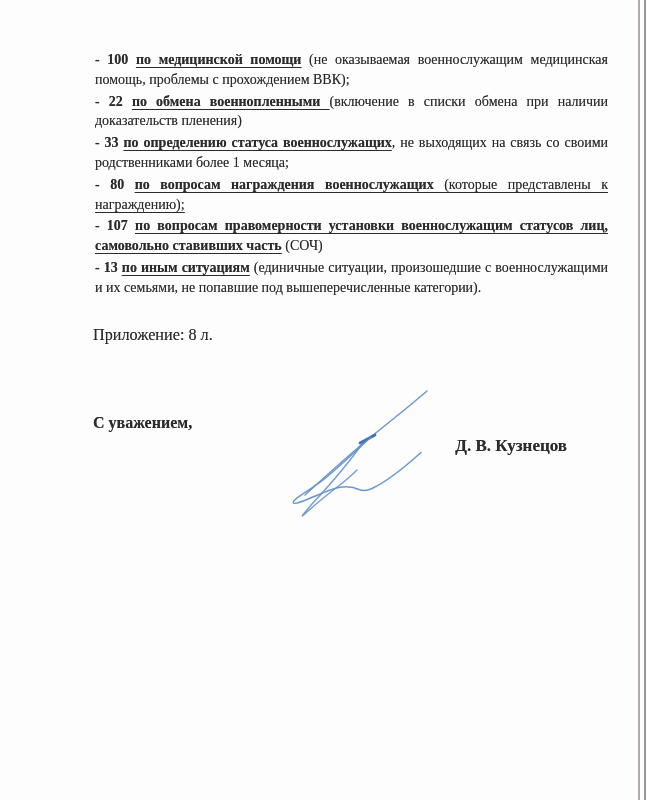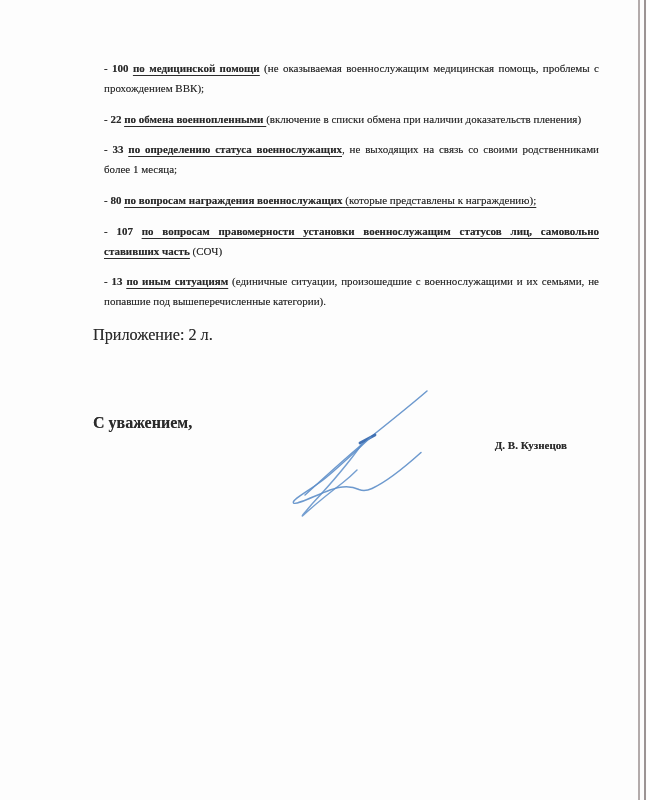--- a/index.html
+++ b/index.html
@@ -15,22 +15,22 @@
     overflow:hidden;
     font-family:"Liberation Serif","DejaVu Serif",serif;
     color:var(--ink);
   }
   .page{position:absolute;inset:0;}
   .doc-body{
     position:absolute;
     left:93px;top:48px;width:517px;
   }
   .para{
-    margin:11px;
-    font-size:11px;
+    margin:2px;
+    font-size:14px;
     line-height:19.8px;
     text-align:justify;
     color:var(--ink);
     text-shadow:0 0 .5px rgba(43,43,43,.55);
   }
   .para .b{font-weight:700;}
   .para .u{
     text-decoration:underline;
     text-decoration-thickness:1.4px;
     text-underline-offset:2.5px;
@@ -41,21 +41,21 @@
     text-shadow:0 0 .5px rgba(43,43,43,.55);
   }
   .closing{
     position:absolute;left:93px;top:413px;
     font-size:16px;line-height:19.8px;font-weight:700;
     text-shadow:0 0 .5px rgba(43,43,43,.6);
   }
   .signer{
     position:absolute;left:93px;top:436px;width:474px;
     text-align:right;
-    font-size:11px;line-height:19.8px;font-weight:700;
+    font-size:17px;line-height:19.8px;font-weight:700;
     text-shadow:0 0 .5px rgba(43,43,43,.6);
   }
   .signature{
     position:absolute;left:276px;top:380px;
     width:160px;height:142px;
   }
   .signature svg{display:block;width:100%;height:100%;}
   .signature path{
     fill:none;
     stroke:var(--sig);
@@ -75,21 +75,21 @@
 
   <div class="doc-body">
       <p class="para"><span class="b">- 100 </span><span class="b u">по медицинской помощи</span><span> (не оказываемая военнослужащим медицинская помощь, проблемы с прохождением ВВК);</span></p>
       <p class="para"><span class="b">- 22 </span><span class="b u">по обмена военнопленными </span><span>(включение в списки обмена при наличии доказательств пленения)</span></p>
       <p class="para"><span class="b">- 33 </span><span class="b u">по определению статуса военнослужащих</span><span>, не выходящих на связь со своими родственниками более 1 месяца;</span></p>
       <p class="para"><span class="b">- 80 </span><span class="b u">по вопросам награждения военнослужащих </span><span class="u">(которые представлены к награждению);</span></p>
       <p class="para"><span class="b">- 107 </span><span class="b u">по вопросам правомерности установки военнослужащим статусов лиц, самовольно ставивших часть</span><span> (СОЧ)</span></p>
       <p class="para"><span class="b">- 13 </span><span class="b u">по иным ситуациям</span><span> (единичные ситуации, произошедшие с военнослужащими и их семьями, не попавшие под вышеперечисленные категории).</span></p>
     </div>
 
-  <div class="attachment">Приложение: 2 л.</div>
+  <div class="attachment">Приложение: 8 л.</div>
 
   <div class="closing">С уважением,</div>
 
   <div class="signature">
     <svg viewBox="0 0 160 142" xmlns="http://www.w3.org/2000/svg">
 
       <path d="M 29 115 C 52 94, 80 69, 96 56 C 116 40, 136 24, 151 11" stroke-width="1.5" opacity="0.9"></path>
 
       <path d="M 84 63 L 99 55" stroke-width="2.8" opacity="0.95" style="stroke:#3a6cb0"></path>
 

